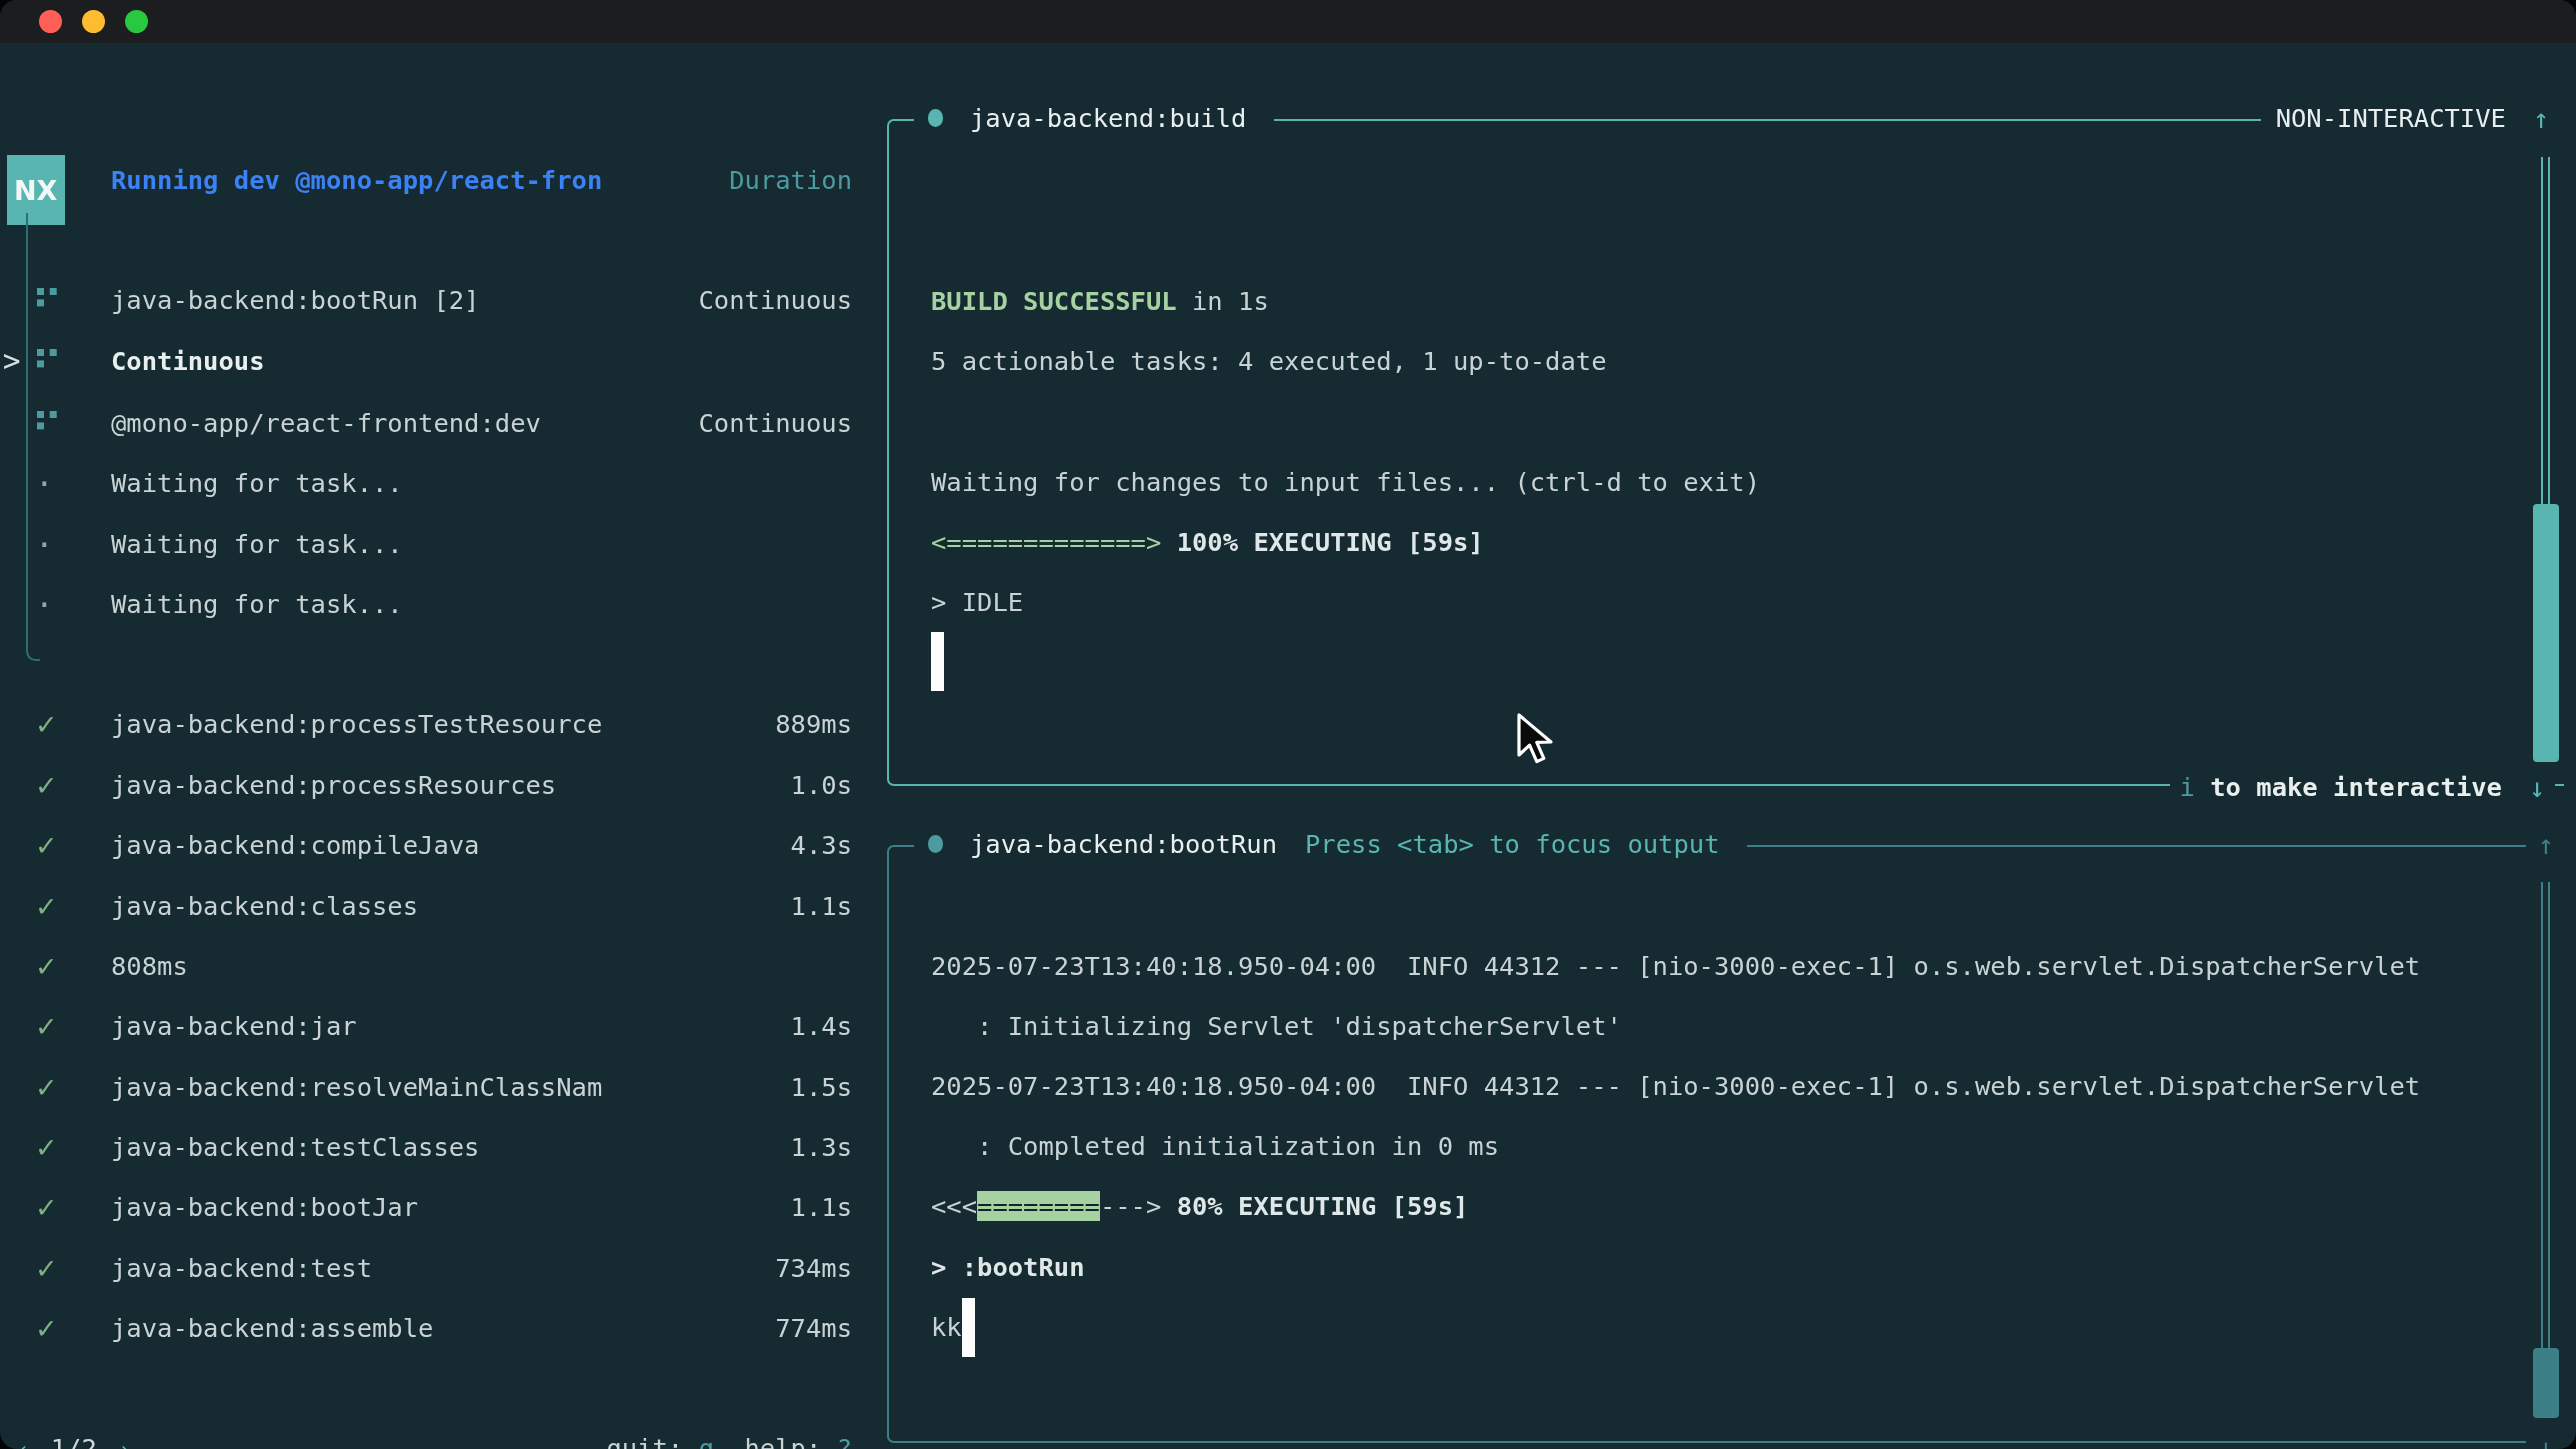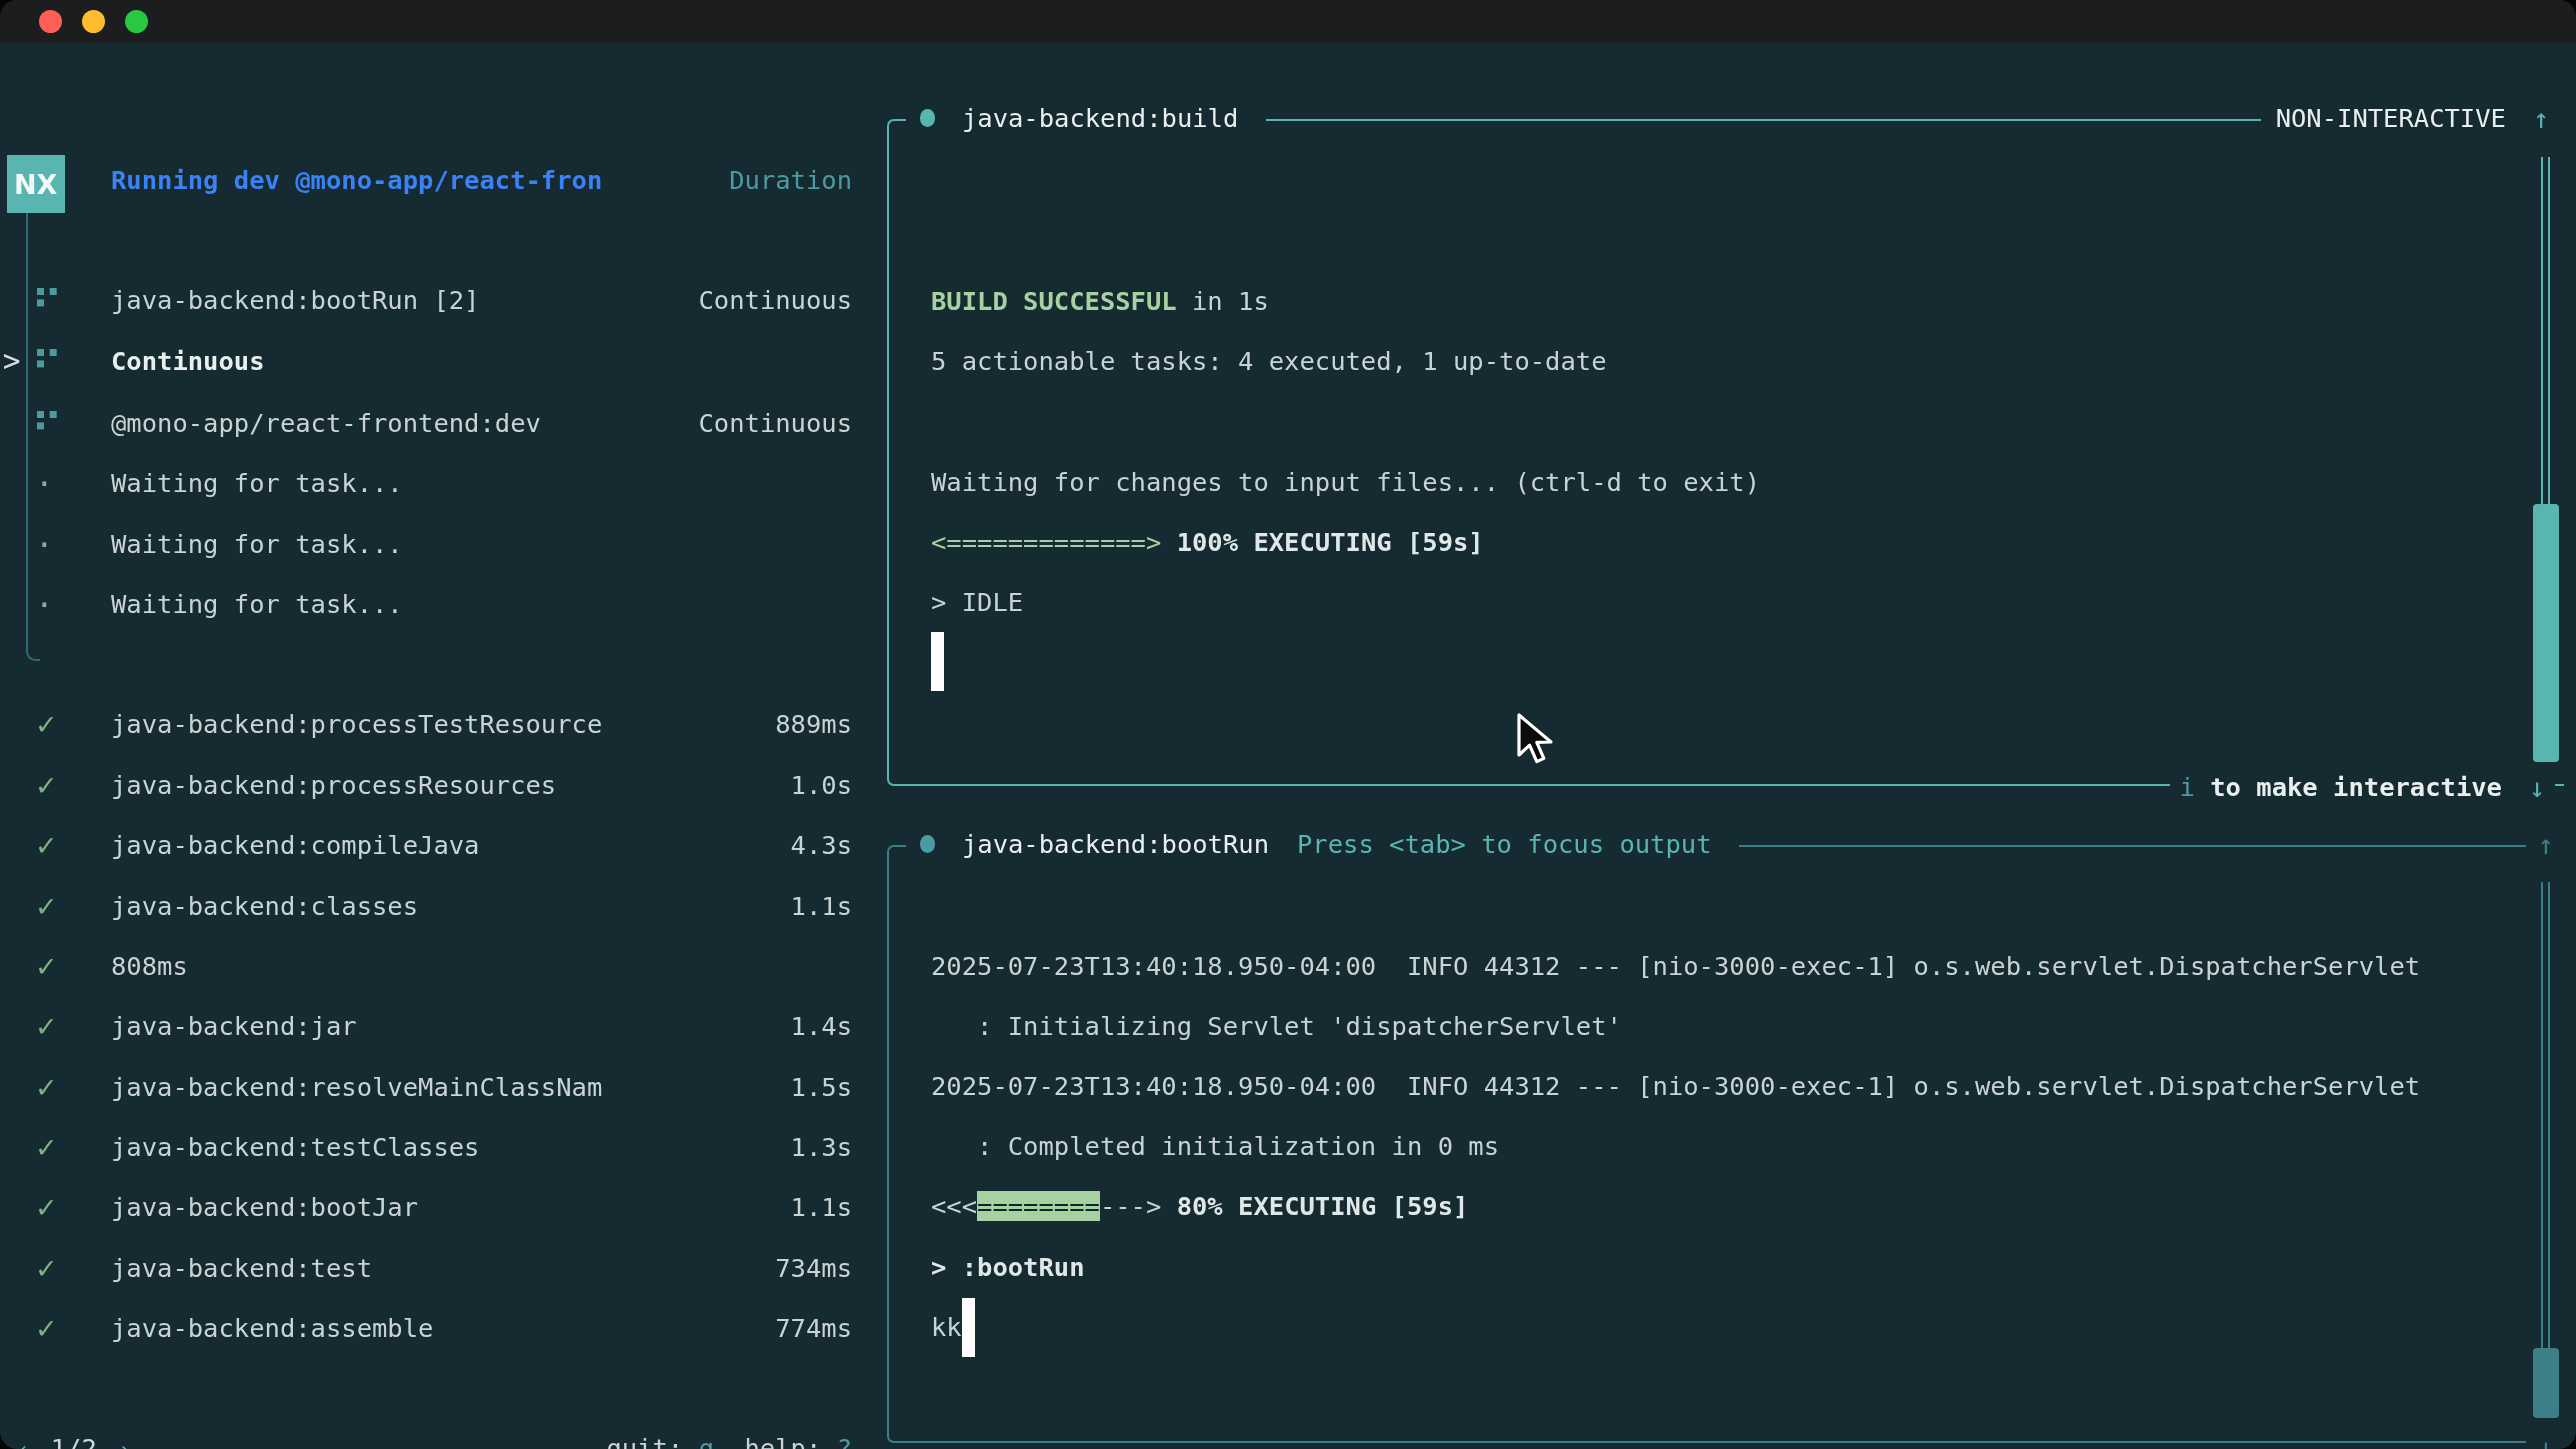--- a/index.html
+++ b/index.html
@@ -16,21 +16,21 @@
   .screen{position:absolute;top:43px;left:0;right:0;bottom:0;font-size:25.5px;color:var(--text);}
 
   
   .sb-row{position:absolute;left:0;width:872px;height:60px;display:flex;align-items:center;
           padding:0 20px 0 35px;}
   .icon-col{width:76px;flex:none;display:flex;align-items:center;}
   .t-name{flex:1;white-space:pre;overflow:hidden;}
   .t-status{flex:none;white-space:pre;}
   .sb-head-title{position:absolute;left:111px;font-weight:700;color:#3b82f6;white-space:pre;}
   .sb-head-dur{position:absolute;right:20px;color:var(--teal-mid);}
-  .nx-logo{position:absolute;left:6.7px;top:112px;width:58px;height:58px;background:var(--teal);
+  .nx-logo{position:absolute;left:6.7px;top:112px;width:58px;height:70px;background:var(--teal);
            display:flex;align-items:center;justify-content:center;color:#f2f8f8;font-weight:700;
            font-size:27px;font-family:"DejaVu Sans",sans-serif;}
   .tree{position:absolute;left:25.5px;top:170px;width:14.8px;height:448px;
         border-left:2px solid var(--tree);border-bottom:2px solid var(--tree);
         border-bottom-left-radius:9.4px;}
   .spin{width:6.7px;height:6.7px;background:var(--teal-mid);margin-top:-17.4px;margin-left:2px;
         box-shadow:12.7px 0 0 var(--teal-mid),0 11.4px 0 var(--teal-mid);}
   .wait-dot{color:#93a5a8;font-size:31px;}
   .check{color:var(--check);font-family:"DejaVu Sans",sans-serif;font-size:27px;}
   .sel-arrow{position:absolute;left:2.7px;top:288px;height:60px;line-height:60px;
@@ -42,21 +42,21 @@
   .teal-br{color:var(--teal);}
 
   
   .pane{position:absolute;background:transparent;}
   .pane1{left:887px;top:76px;width:1677px;height:667px;
          border-left:2.7px solid var(--teal);border-top:2.7px solid var(--teal);
          border-bottom:2.7px solid var(--teal);border-radius:6.7px 0 0 6.7px;}
   .pane2{left:887px;top:802px;width:1639px;height:598px;
          border-left:2px solid var(--teal-dim);border-top:2px solid var(--teal-dim);
          border-bottom:2px solid var(--teal-dim);border-radius:6.7px 0 0 6.7px;}
-  .phead{position:absolute;left:0;right:0;top:-33px;height:60px;display:flex;align-items:center;}
+  .phead{position:absolute;left:8px;right:0;top:-33px;height:60px;display:flex;align-items:center;}
   .dotwrap{margin-left:17.4px;background:var(--bg);padding:0 13.4px;display:flex;align-items:center;}
   .pdot{width:15.4px;height:17.4px;border-radius:50%;background:var(--teal);}
   .pdot.dim{background:var(--teal-mid);}
   .ptitle{background:var(--bg);padding:0 28px 0 13.4px;color:var(--bright);white-space:pre;}
   .phint-inline{background:var(--bg);padding-right:27px;color:var(--teal);white-space:pre;}
   .grow{flex:1;}
   .pright{background:var(--bg);padding:0 14.8px;display:flex;align-items:center;gap:27px;
           color:var(--bright);white-space:pre;}
   .arrow{font-size:27px;}
   .prow{position:absolute;left:42px;right:40px;height:60px;display:flex;align-items:center;

